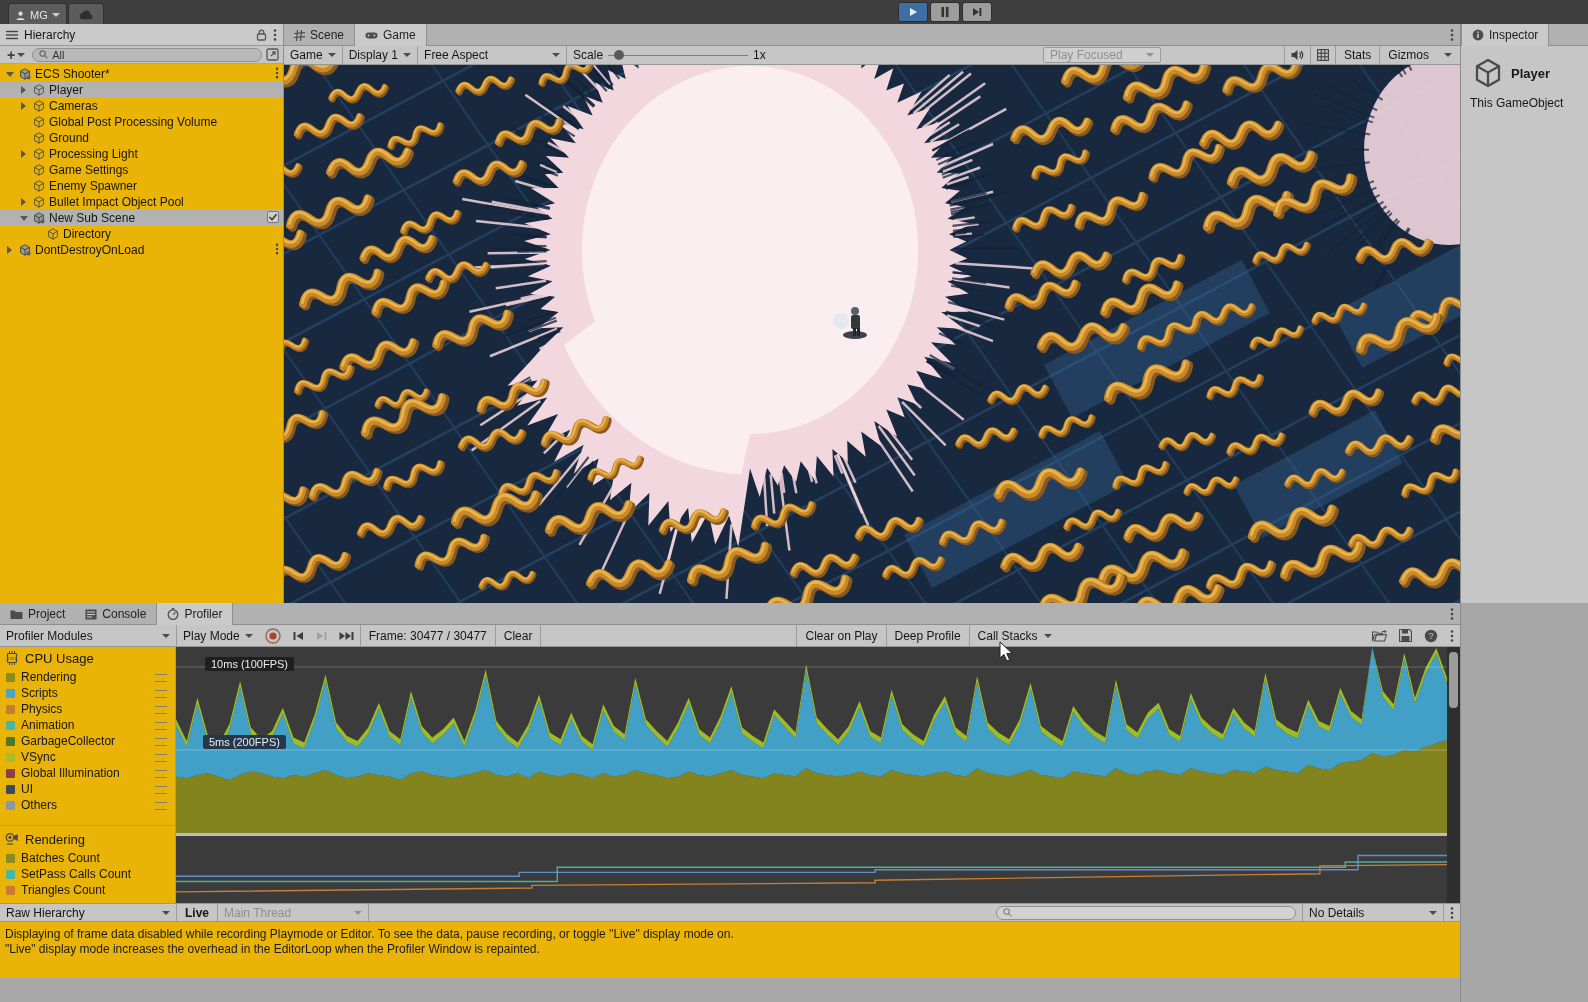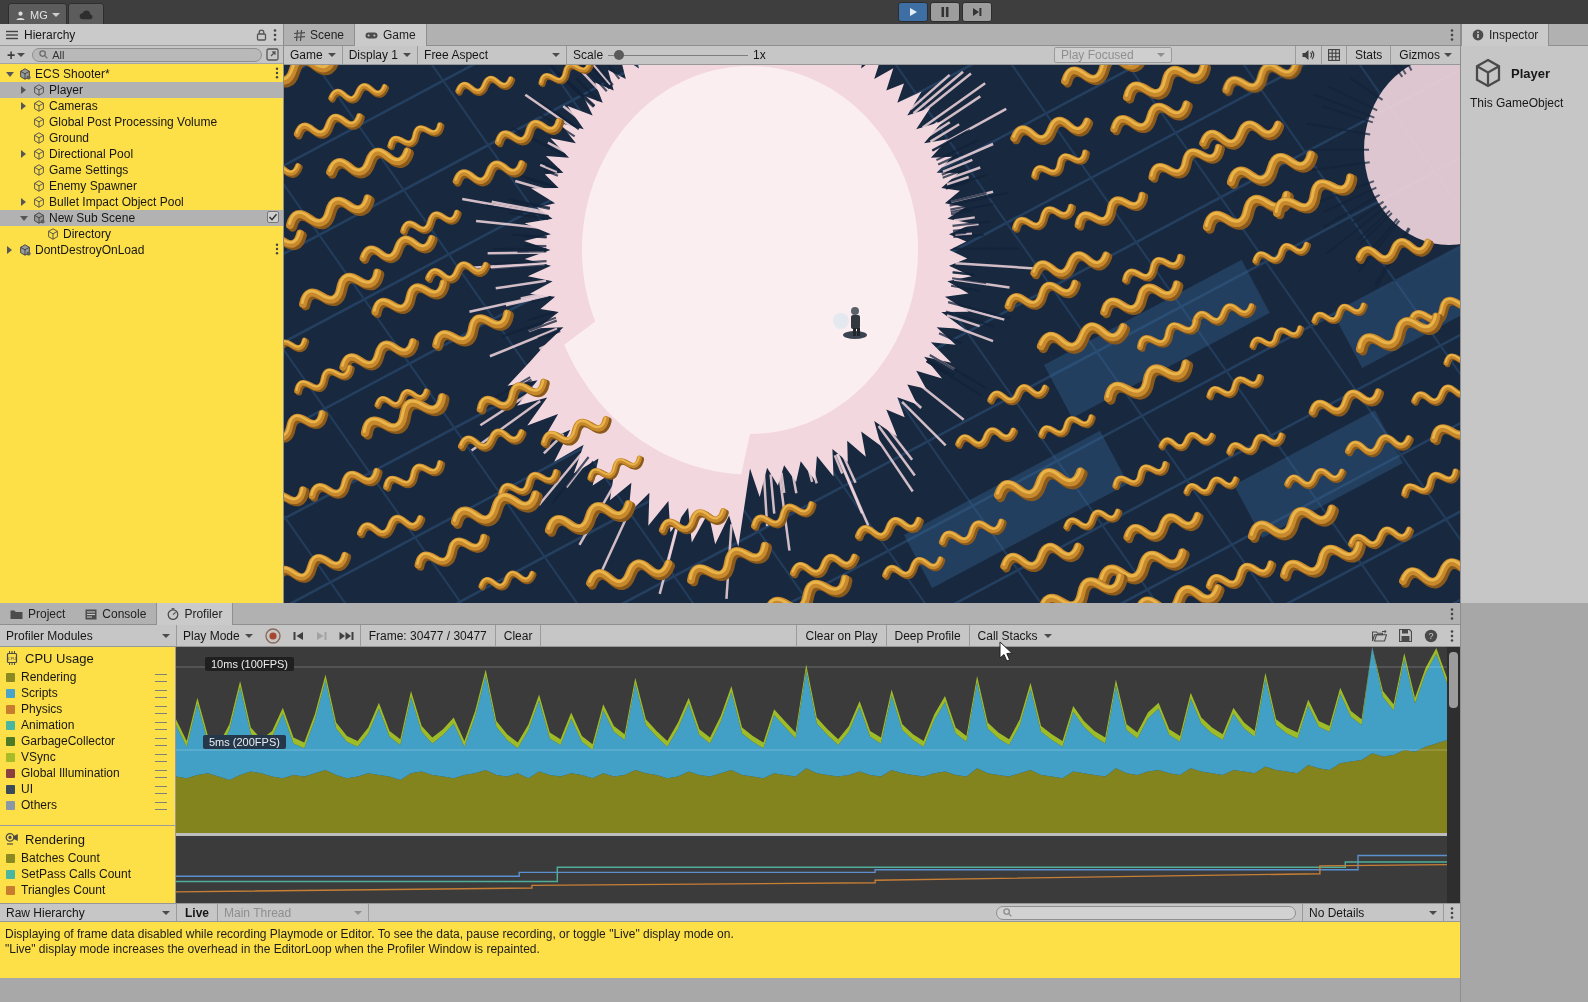--- a/index.html
+++ b/index.html
@@ -7,21 +7,21 @@
         font-family:"Liberation Sans",sans-serif;font-size:12px;color:#161616;}
   .abs{position:absolute;}
   
   .topbar{position:absolute;left:0;top:0;width:1588px;height:24px;background:#3e3e3e;}
   .chip{position:absolute;top:3px;height:24px;background:#5c5c5c;border:1px solid #2f2f2f;border-radius:3px;
         display:flex;align-items:center;gap:4px;padding:0 6px;color:#e3e3e3;font-size:11px;box-sizing:border-box;}
   .tbtn{position:absolute;top:2px;width:30px;height:20px;border:1px solid #2d2d2d;background:#9d9d9d;
         border-radius:3px;display:flex;align-items:center;justify-content:center;box-sizing:border-box;}
   .tbtn.play{background:#3d6fa5;}
   
-  .panel{position:absolute;background:#fde047;box-sizing:border-box;}
+  .panel{position:absolute;background:#eab308;box-sizing:border-box;}
   .tabrow{position:absolute;left:0;top:0;right:0;height:22px;background:#b1b1b1;border-bottom:1px solid #8f8f8f;
           display:flex;align-items:stretch;box-sizing:border-box;}
   .tab{height:22px;padding:0 10px;display:flex;align-items:center;gap:5px;color:#222;box-sizing:border-box;}
   .tab.active{background:#cacaca;border-left:1px solid #8f8f8f;border-right:1px solid #8f8f8f;margin-bottom:-1px;}
   .toolrow{position:absolute;display:flex;align-items:center;background:#c6c6c6;border-bottom:1px solid #979797;box-sizing:border-box;}
   .dd{display:flex;align-items:center;gap:5px;padding:0 6px;height:100%;box-sizing:border-box;}
   .dd.box{border:1px solid #9a9a9a;background:#cfcfcf;height:16px;border-radius:2px;margin:0 3px;}
   .caret{width:0;height:0;border-left:4px solid transparent;border-right:4px solid transparent;border-top:4px solid #4a4a4a;}
   .caret.lt{border-top-color:#cfcfcf;}
   .caret.dim{border-top-color:#909090;}
@@ -218,21 +218,21 @@
             <span class="tri-c"></span>
           </span>
           <span class="ticon">
             <svg width="12" height="12" viewBox="0 0 12 12">
               <g stroke="#4a4a4a" stroke-width="0.9" fill="none">
                 <path d="M6 0.8l4.4 2.5v5.4L6 11.2 1.6 8.7V3.3z"></path>
                 <path d="M1.6 3.3L6 5.8l4.4-2.5M6 5.8v5.4"></path>
               </g>
             </svg>
           </span>
-          <span class="tlabel">Directional Pool</span>
+          <span class="tlabel">Processing Light</span>
         </div>
         <div class="trow" style="padding-left: 18px;">
           <span class="tarrow"></span>
           <span class="ticon">
             <svg width="12" height="12" viewBox="0 0 12 12">
               <g stroke="#4a4a4a" stroke-width="0.9" fill="none">
                 <path d="M6 0.8l4.4 2.5v5.4L6 11.2 1.6 8.7V3.3z"></path>
                 <path d="M1.6 3.3L6 5.8l4.4-2.5M6 5.8v5.4"></path>
               </g>
             </svg>
@@ -400,21 +400,21 @@
               <line x1="0.6" y1="4.2" x2="11.4" y2="4.2"></line>
               <line x1="0.6" y1="7.8" x2="11.4" y2="7.8"></line>
             </g>
           </svg>
       </div>
       <div class="vsep"></div>
       <div class="txt-btn">
           <span>Stats</span>
         </div>
       <div class="vsep"></div>
-      <div class="txt-btn" style="gap:4px;">
+      <div class="txt-btn" style="gap:15px;">
         <span>Gizmos</span>
           <span class="caret"></span>
       </div>
     </div>
     <div id="viewport">
       <svg id="scene" width="1176" height="538" viewBox="0 0 1176 538">
           <rect x="0" y="0" width="1176" height="538" fill="#18293f"></rect>
           <g opacity="0.6">
             <g transform="rotate(-28 588 269)">
               <line x1="-600" x2="1800" y1="-624" y2="-624" stroke="#2c4f76" stroke-width="2.5"></line>

